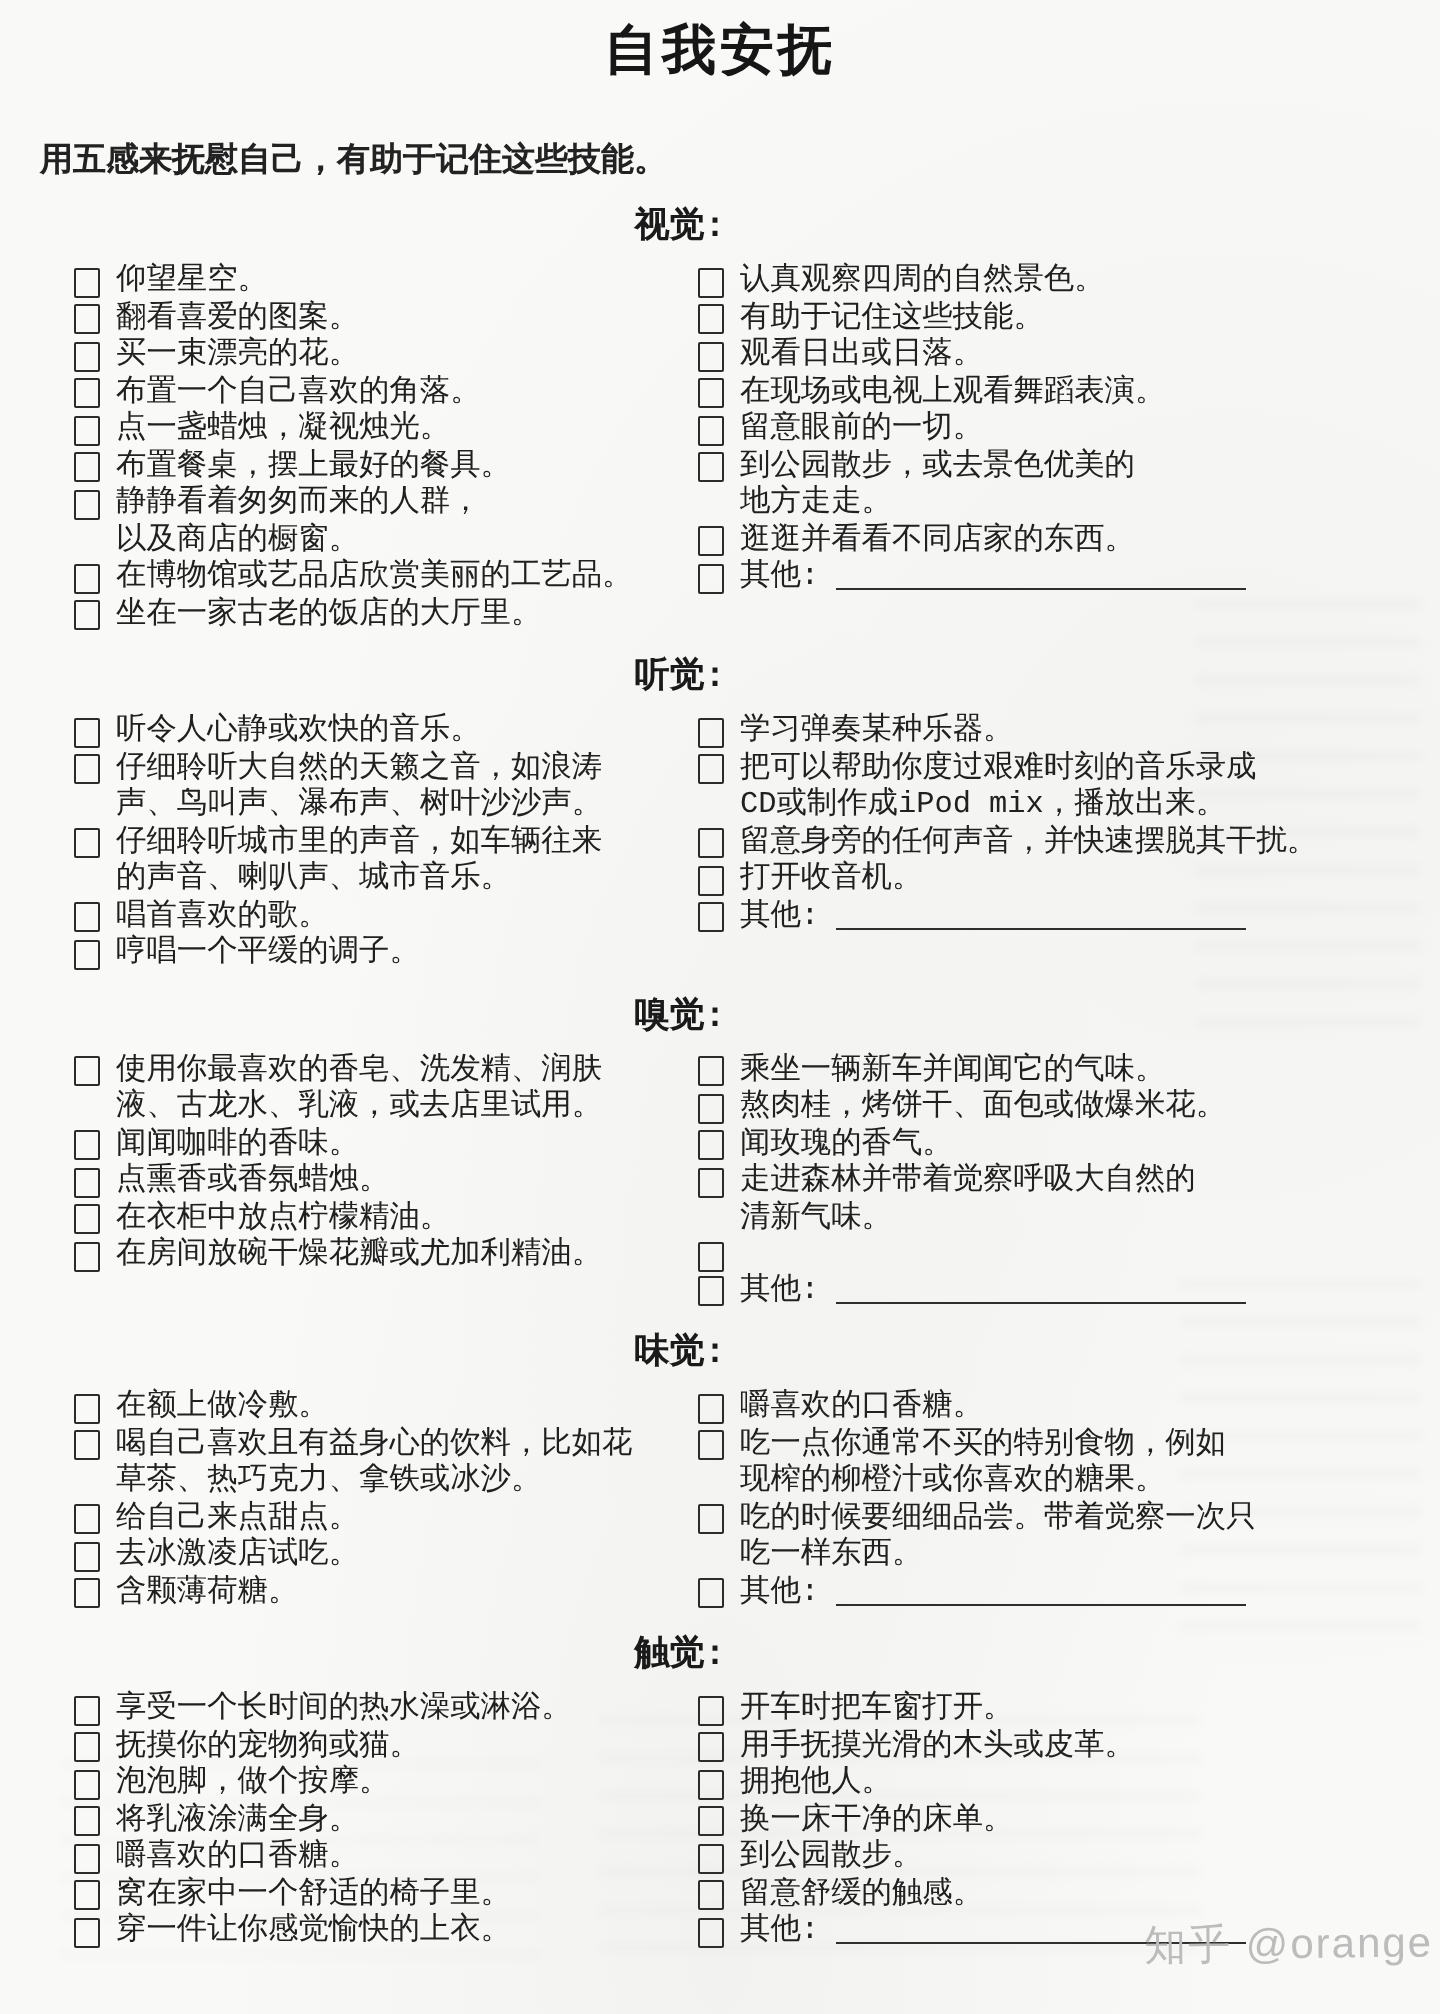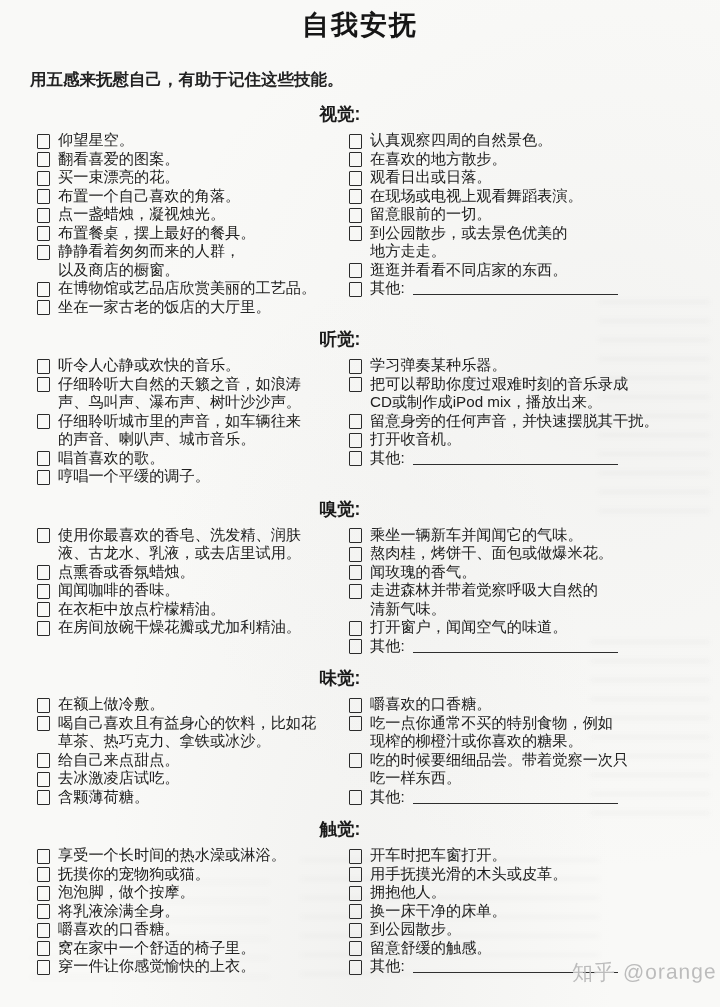--- a/index.html
+++ b/index.html
@@ -22,26 +22,26 @@
   .doc-title {
     margin: 0;
     padding-top: 7px;
     text-align: center;
     font-size: 27px;
     font-weight: bold;
     letter-spacing: 2px;
     color: #161616;
   }
   .doc-subtitle {
-    margin: 26px 0 0 30px;
+    margin: 26px 0 0 20px;
     font-size: 16.5px;
     font-weight: bold;
     color: #222;
   }
-  .sections { margin-top: 2px; }
+  .sections { margin-top: 2px; font-family: Liberation Mono, monospace; }
   .section-heading {
     margin: 12px 40px 6px 0;
     text-align: center;
     font-size: 17.5px;
     line-height: 22px;
     font-weight: bold;
     color: #1a1a1a;
   }
   .columns {
     display: grid;
@@ -144,21 +144,21 @@
               <span class="label">坐在一家古老的饭店的大厅里。</span>
             </div>
           </div>
           <div class="col col-right">
             <div class="item">
               <span class="checkbox"></span>
               <span class="label">认真观察四周的自然景色。</span>
             </div>
             <div class="item">
               <span class="checkbox"></span>
-              <span class="label">在喜欢的地方散步。</span>
+              <span class="label">有助于记住这些技能。</span>
             </div>
             <div class="item">
               <span class="checkbox"></span>
               <span class="label">观看日出或日落。</span>
             </div>
             <div class="item">
               <span class="checkbox"></span>
               <span class="label">在现场或电视上观看舞蹈表演。</span>
             </div>
             <div class="item">
@@ -239,25 +239,25 @@
         <h2 class="section-heading">嗅觉:</h2>
         <div class="columns">
           <div class="col col-left">
             <div class="item">
               <span class="checkbox"></span>
               <span class="label">使用你最喜欢的香皂、洗发精、润肤
 液、古龙水、乳液，或去店里试用。</span>
             </div>
             <div class="item">
               <span class="checkbox"></span>
+              <span class="label">闻闻咖啡的香味。</span>
+            </div>
+            <div class="item">
+              <span class="checkbox"></span>
               <span class="label">点熏香或香氛蜡烛。</span>
-            </div>
-            <div class="item">
-              <span class="checkbox"></span>
-              <span class="label">闻闻咖啡的香味。</span>
             </div>
             <div class="item">
               <span class="checkbox"></span>
               <span class="label">在衣柜中放点柠檬精油。</span>
             </div>
             <div class="item">
               <span class="checkbox"></span>
               <span class="label">在房间放碗干燥花瓣或尤加利精油。</span>
             </div>
           </div>
@@ -274,21 +274,20 @@
               <span class="checkbox"></span>
               <span class="label">闻玫瑰的香气。</span>
             </div>
             <div class="item">
               <span class="checkbox"></span>
               <span class="label">走进森林并带着觉察呼吸大自然的
 清新气味。</span>
             </div>
             <div class="item">
               <span class="checkbox"></span>
-              <span class="label">打开窗户，闻闻空气的味道。</span>
             </div>
             <div class="item">
               <span class="checkbox"></span>
               <span class="label">其他:</span>
               <span class="blank-line"></span>
             </div>
           </div>
         </div>
       </section>
       <section class="sense-section">

